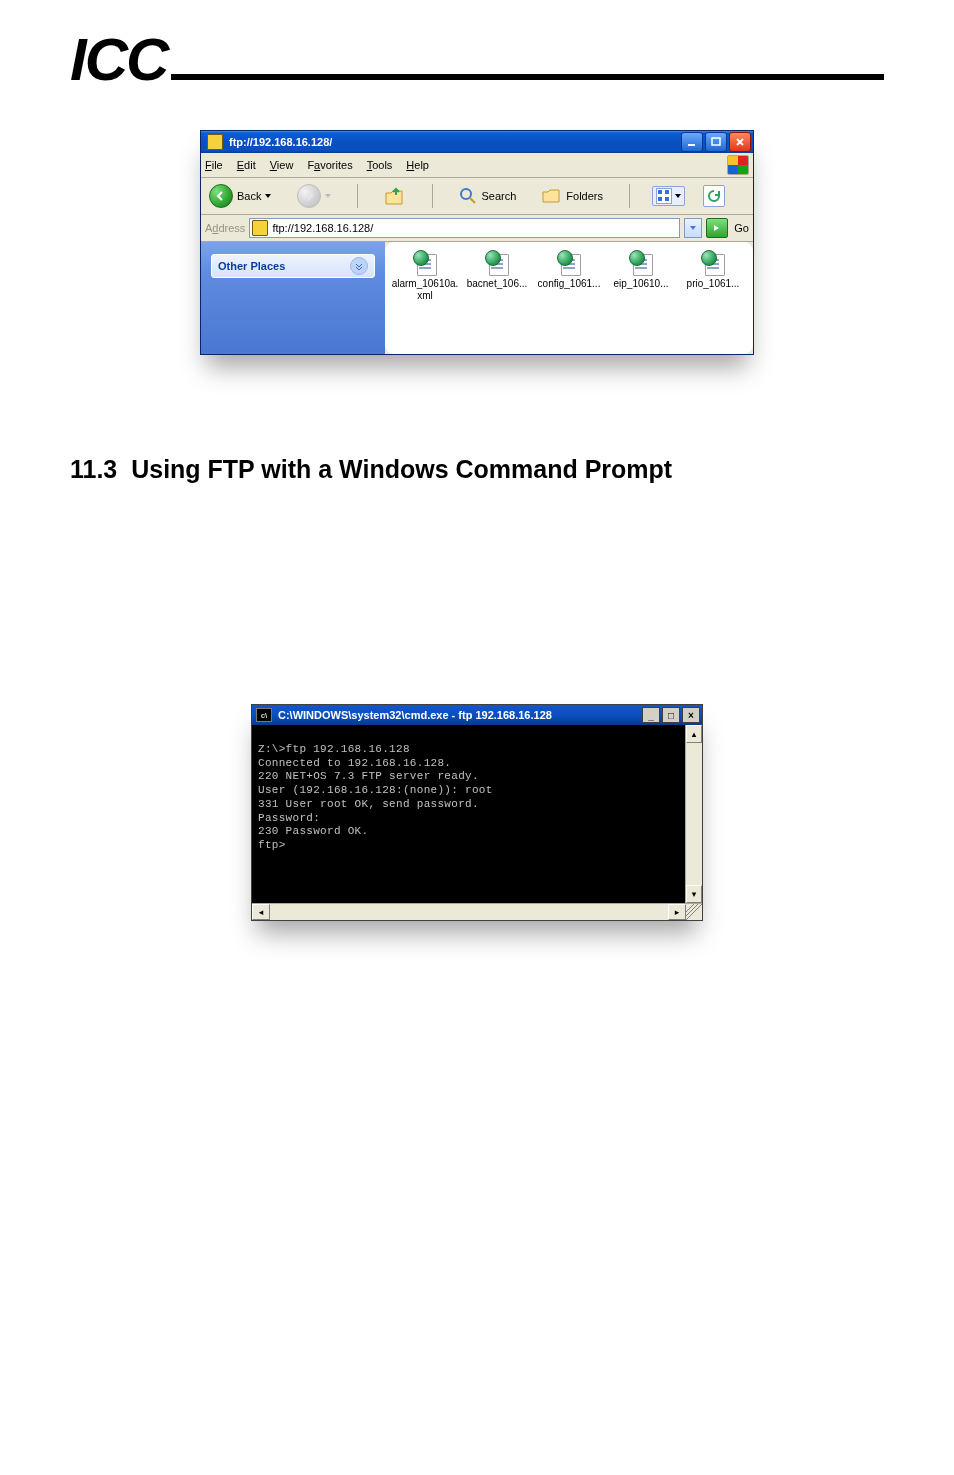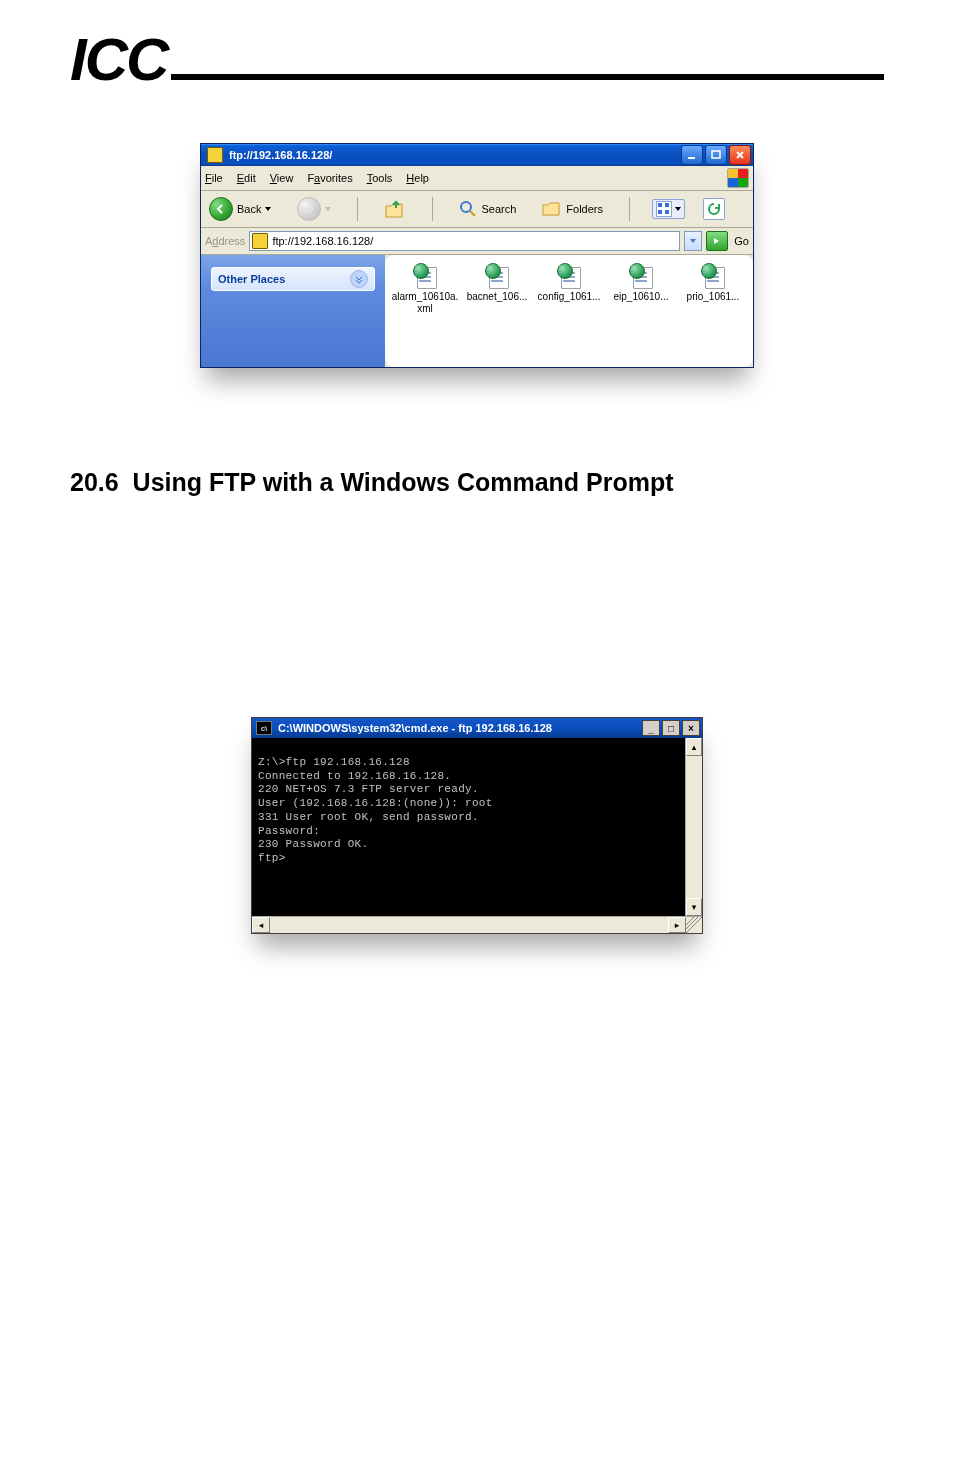--- a/index.html
+++ b/index.html
@@ -10,21 +10,21 @@
     width: 954px;
   }
   .page {
     padding: 30px 70px 60px 70px;
   }
   
   .brand-row {
     display: flex;
     align-items: flex-end;
     gap: 4px;
-    margin-bottom: 53px;
+    margin-bottom: 40px;
   }
   .brand {
     font-size: 60px;
     font-weight: 900;
     font-style: italic;
     letter-spacing: -2px;
     line-height: 1;
     font-family: "Arial Black", Arial, sans-serif;
   }
   .brand-line {
@@ -456,21 +456,21 @@
               <div class="globe"></div>
             </div>
           <div class="file-label">prio_1061...</div>
         </div>
       </div>
     </div>
 
   </div>
 
   <h2 class="section-h">
-    <span>20.6</span>&nbsp;
+    <span>11.3</span>&nbsp;
     <span>Using FTP with a Windows Command Prompt</span>
   </h2>
 
   <div class="cmdwin">
     <div class="cmd-title">
       <div class="ico">c\</div>
       <span>C:\WINDOWS\system32\cmd.exe - ftp 192.168.16.128</span>
       <span class="spacer"></span>
       <div class="cmd-btn">_</div>
       <div class="cmd-btn">□</div>

